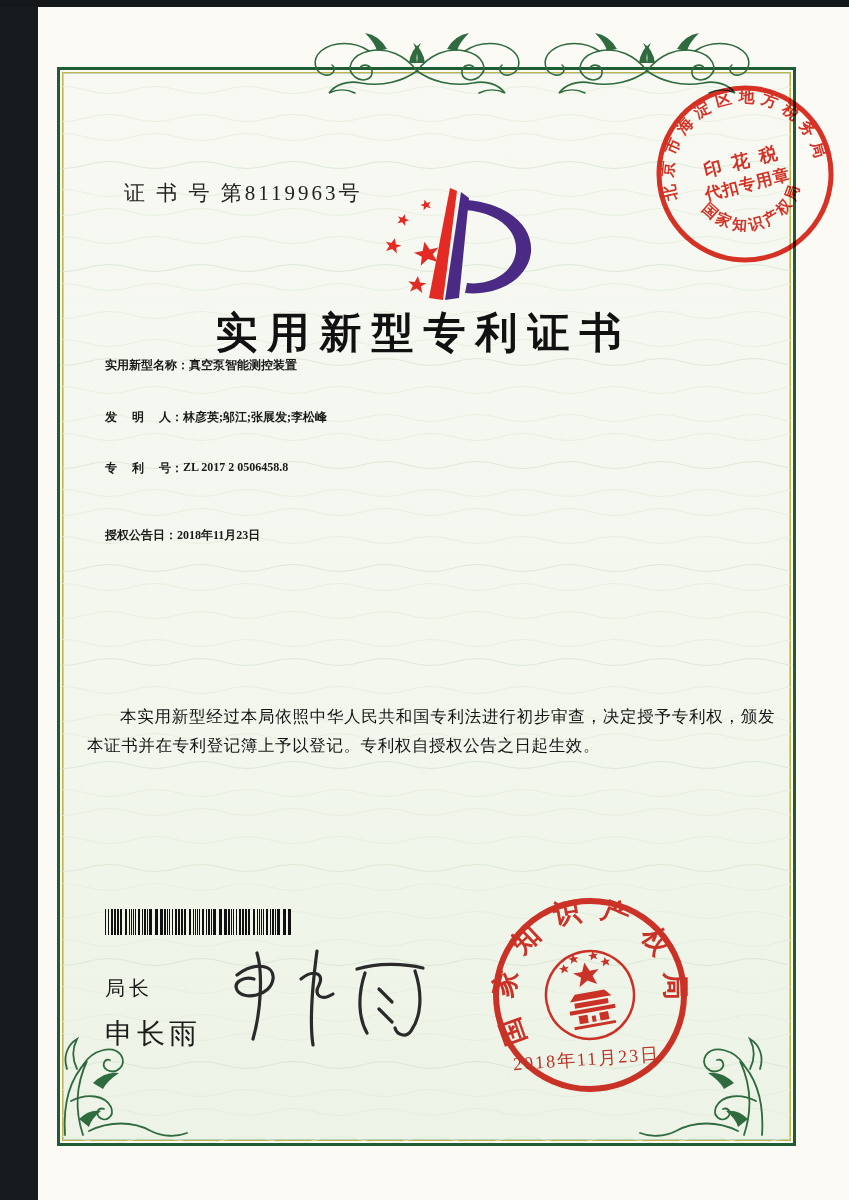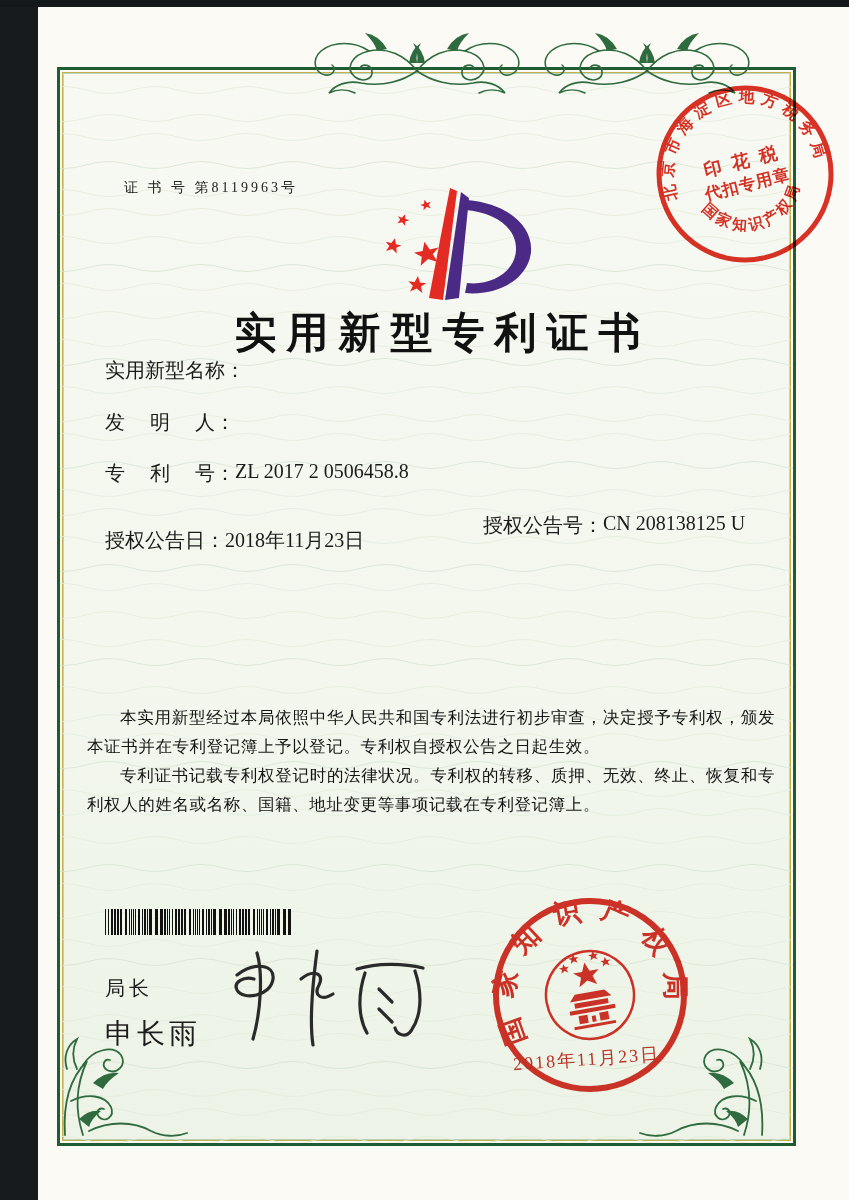--- a/index.html
+++ b/index.html
@@ -10,34 +10,34 @@
   .paper{position:absolute;left:38px;top:7px;right:0;bottom:0;background:#fbfaf5;}
   .frame{position:absolute;left:19px;top:60px;width:733px;height:1073px;
          border:3px solid #1f5c33;
          box-shadow:inset 0 0 0 2px #fbfbf5, inset 0 0 0 3px #c2b24b, inset 0 0 0 4px rgba(70,130,80,.30);
          background:linear-gradient(180deg,#f7f9f2 0%,#f3f7ee 55%,#edf3e6 100%);}
   .guilloche{position:absolute;left:0;top:0;width:733px;height:1073px;opacity:.75;}
   .ornament-top{position:absolute;left:16px;top:24px;width:733px;height:74px;pointer-events:none;}
   .corner-floral{position:absolute;width:132px;height:106px;pointer-events:none;}
   .corner-left{left:21px;top:1028px;}
   .corner-right{right:81px;top:1028px;transform:scaleX(-1);}
-  .cert-no{position:absolute;left:67px;top:112px;font-size:14px;letter-spacing:3px;color:#222;}
+  .cert-no{position:absolute;left:67px;top:112px;font-size:21px;letter-spacing:3px;color:#222;}
   .logo{position:absolute;left:298px;top:115px;width:190px;height:125px;}
   .title{position:absolute;left:0;top:238px;width:733px;text-align:center;font-size:42px;
-         font-weight:700;letter-spacing:10px;color:#111;padding-left:19px;}
+         font-weight:700;letter-spacing:10px;color:#111;}
   .frame-content{position:absolute;left:19px;top:60px;width:733px;height:1073px;}
   .fields{position:absolute;left:48px;top:290px;width:668px;}
-  .field-row{display:flex;height:28px;margin-bottom:23.5px;font-size:20px;white-space:nowrap;}
+  .field-row{display:flex;height:28px;margin-bottom:23.5px;font-size:12px;white-space:nowrap;font-weight:bold;}
   .field-cell{display:flex;}
   .field-cell.first{width:378px;margin-top:15px;}
   .flabel{color:#1a1a1a;}
   .fvalue{color:#1a1a1a;}
   .paras{position:absolute;left:30px;top:636px;width:688px;font-size:16.5px;line-height:29px;
          text-align:justify;letter-spacing:.6px;color:#141414;}
-  .paras p{margin:0;text-indent:2em;}
+  .paras p{margin:0;text-indent:2em;font-family:Liberation Mono, monospace;}
   .barcode{position:absolute;left:48px;top:842px;width:214px;height:26px;font-size:0;overflow:hidden;}
   .barcode span{display:inline-block;height:26px;background:#101010;vertical-align:top;}
   .sig-role{position:absolute;left:48px;top:908px;font-size:20px;letter-spacing:4px;}
   .sig-name{position:absolute;left:48px;top:948px;font-size:28px;letter-spacing:4px;}
   .sig-script{position:absolute;left:160px;top:872px;width:240px;height:115px;}
   .tax-seal{position:absolute;left:593px;top:12px;width:190px;height:190px;mix-blend-mode:multiply;}
   .office-seal{position:absolute;left:428px;top:828px;width:210px;height:215px;mix-blend-mode:multiply;}
   .footer{position:absolute;left:0;top:1034px;width:733px;text-align:center;font-size:15px;
           letter-spacing:2px;color:#222;}
   svg text{font-family:"Liberation Serif","DejaVu Serif",serif;}
@@ -163,43 +163,40 @@
           <use href="#star" transform="translate(48,38) scale(0.6) rotate(20)"></use>
           <use href="#star" transform="translate(71,23) scale(0.55) rotate(-16)"></use>
         </g>
       </svg>
 
       <div class="title">实用新型专利证书</div>
 
       <div class="fields">
         <div class="field-row">
           <span class="flabel">实用新型名称：</span>
+          <span class="fvalue">真空泵智能测控装置</span>
         </div>
         <div class="field-row">
           <span class="flabel">发　 明　 人：</span>
+          <span class="fvalue">林彦英;邬江;张展发;李松峰</span>
         </div>
         <div class="field-row">
           <span class="flabel">专　 利　 号：</span>
           <span class="fvalue">ZL 2017 2 0506458.8</span>
         </div>
         <div class="field-row">
           <span class="field-cell first">
             <span class="flabel">授权公告日：</span>
             <span class="fvalue">2018年11月23日</span>
           </span>
-          <span class="field-cell">
-            <span class="flabel">授权公告号：</span>
-            <span class="fvalue">CN 208138125 U</span>
-          </span>
         </div>
       </div>
 
       <div class="paras">
         <p>本实用新型经过本局依照中华人民共和国专利法进行初步审查，决定授予专利权，颁发本证书并在专利登记簿上予以登记。专利权自授权公告之日起生效。</p>
-        <p>专利证书记载专利权登记时的法律状况。专利权的转移、质押、无效、终止、恢复和专利权人的姓名或名称、国籍、地址变更等事项记载在专利登记簿上。</p>
       </div>
 
       <div class="barcode" id="barcode"><span style="width: 1px; margin-right: 2px;"></span><span style="width: 1px; margin-right: 2px;"></span><span style="width: 2px; margin-right: 1px;"></span><span style="width: 2px; margin-right: 1px;"></span><span style="width: 2px; margin-right: 1px;"></span><span style="width: 2px; margin-right: 3px;"></span><span style="width: 2px; margin-right: 2px;"></span><span style="width: 1px; margin-right: 1px;"></span><span style="width: 1px; margin-right: 1px;"></span><span style="width: 1px; margin-right: 1px;"></span><span style="width: 1px; margin-right: 2px;"></span><span style="width: 2px; margin-right: 2px;"></span><span style="width: 1px; margin-right: 1px;"></span><span style="width: 2px; margin-right: 1px;"></span><span style="width: 1px; margin-right: 1px;"></span><span style="width: 3px; margin-right: 3px;"></span><span style="width: 3px; margin-right: 2px;"></span><span style="width: 3px; margin-right: 1px;"></span><span style="width: 2px; margin-right: 1px;"></span><span style="width: 1px; margin-right: 1px;"></span><span style="width: 1px; margin-right: 2px;"></span><span style="width: 1px; margin-right: 2px;"></span><span style="width: 2px; margin-right: 1px;"></span><span style="width: 2px; margin-right: 1px;"></span><span style="width: 2px; margin-right: 1px;"></span><span style="width: 2px; margin-right: 3px;"></span><span style="width: 2px; margin-right: 2px;"></span><span style="width: 1px; margin-right: 1px;"></span><span style="width: 1px; margin-right: 1px;"></span><span style="width: 1px; margin-right: 1px;"></span><span style="width: 1px; margin-right: 2px;"></span><span style="width: 2px; margin-right: 2px;"></span><span style="width: 1px; margin-right: 1px;"></span><span style="width: 2px; margin-right: 1px;"></span><span style="width: 1px; margin-right: 1px;"></span><span style="width: 3px; margin-right: 3px;"></span><span style="width: 3px; margin-right: 2px;"></span><span style="width: 3px; margin-right: 1px;"></span><span style="width: 2px; margin-right: 1px;"></span><span style="width: 1px; margin-right: 1px;"></span><span style="width: 1px; margin-right: 2px;"></span><span style="width: 1px; margin-right: 2px;"></span><span style="width: 2px; margin-right: 1px;"></span><span style="width: 2px; margin-right: 1px;"></span><span style="width: 2px; margin-right: 1px;"></span><span style="width: 2px; margin-right: 3px;"></span><span style="width: 2px; margin-right: 2px;"></span><span style="width: 1px; margin-right: 1px;"></span><span style="width: 1px; margin-right: 1px;"></span><span style="width: 1px; margin-right: 1px;"></span><span style="width: 1px; margin-right: 2px;"></span><span style="width: 2px; margin-right: 2px;"></span><span style="width: 1px; margin-right: 1px;"></span><span style="width: 2px; margin-right: 1px;"></span><span style="width: 1px; margin-right: 1px;"></span><span style="width: 3px; margin-right: 3px;"></span><span style="width: 3px; margin-right: 2px;"></span><span style="width: 3px; margin-right: 1px;"></span></div>
 
       <div class="sig-role">局长</div>
       <div class="sig-name">申长雨</div>
 
       <svg class="sig-script" viewBox="0 0 240 115">
         <g fill="none" stroke="#2a2a2a" stroke-width="3.2" stroke-linecap="round">
           <path d="M40,14 C46,34 44,72 36,100"></path>

